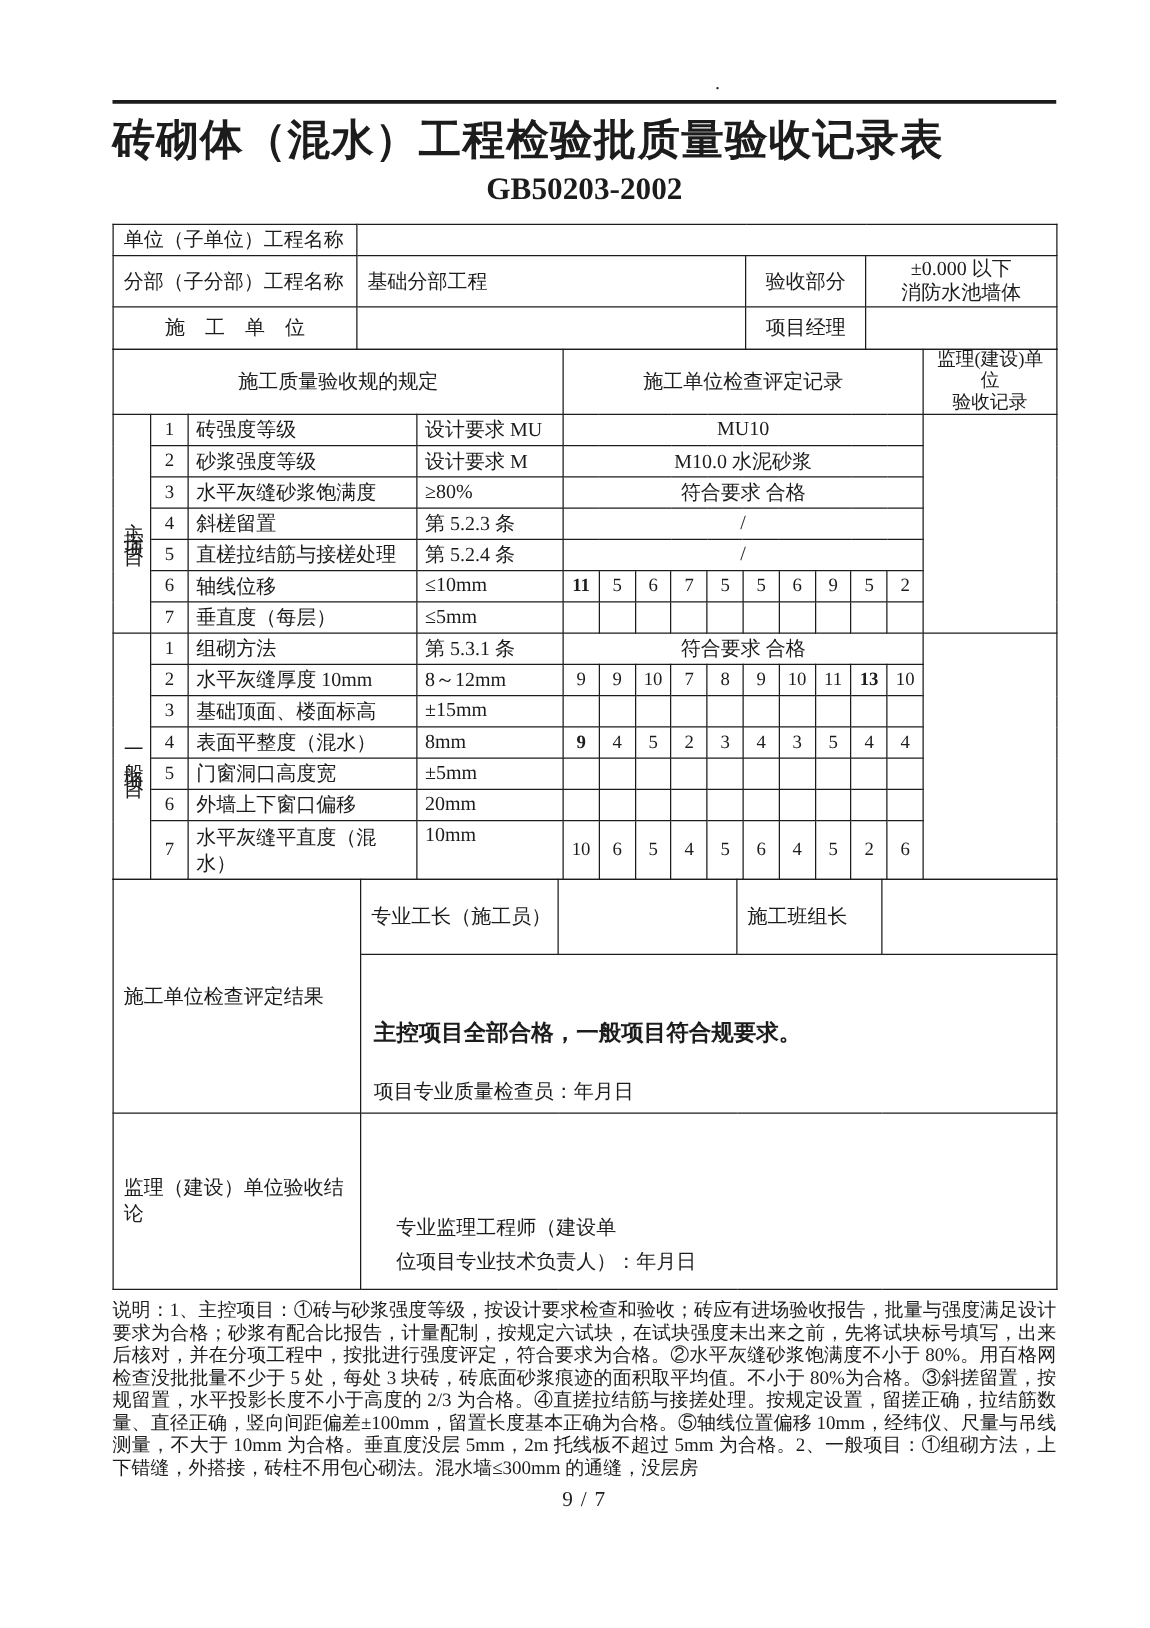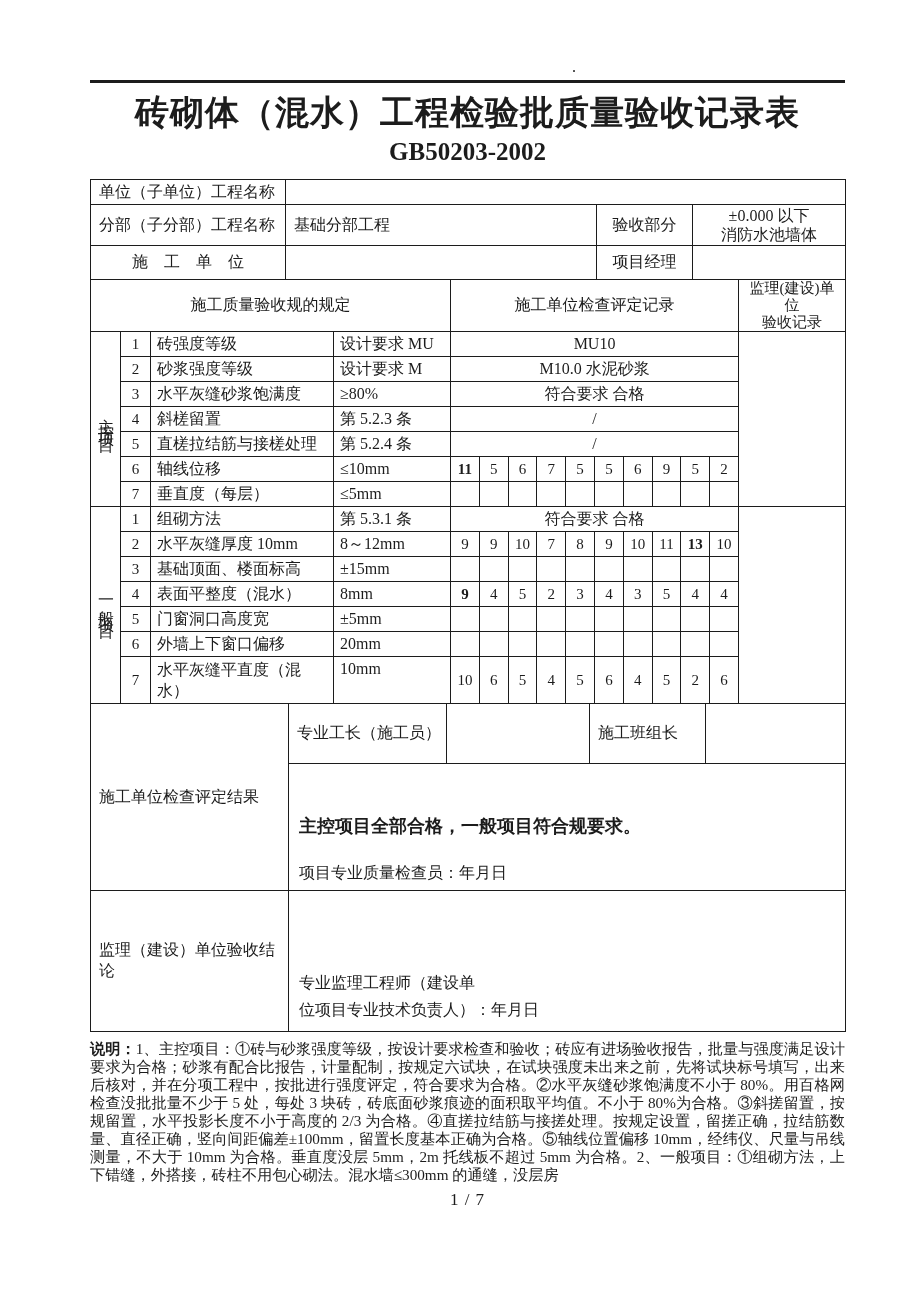--- a/index.html
+++ b/index.html
@@ -5,21 +5,21 @@
   html,body{margin:0;padding:0;background:#ffffff;}
   body{
     width:920px;height:1302px;
     color:#1c1c1c;
     font-family:"Liberation Serif","DejaVu Serif",serif;
     position:relative;
   }
   .sheet{position:relative;box-sizing:border-box;padding:80px 75px 0 90px;}
   .stray-dot{position:absolute;left:572px;top:58px;font-size:16px;}
   .rule{height:3px;background:#1c1c1c;}
-  .title{margin:10px 0 0;text-align:center;font-size:34px;font-weight:700;letter-spacing:1px;line-height:1.15;}
+  .title{margin:10px 0 0;font-size:34px;font-weight:700;letter-spacing:1px;line-height:1.15;}
   .subtitle{text-align:center;font-size:25px;font-weight:700;margin-top:6px;}
   .doc-no{margin-top:24px;display:flex;justify-content:flex-end;align-items:center;gap:3px;font-size:17px;}
   .doc-box{display:inline-block;width:17px;height:20px;border:1px solid #1c1c1c;text-align:center;line-height:20px;font-size:15px;}
 
   table{border-collapse:collapse;width:755px;table-layout:fixed;}
   td{border:1px solid #1c1c1c;font-size:16px;padding:1px 4px;vertical-align:middle;overflow:hidden;}
 
   
   .t-info{margin-top:13px;}
   .t-info tr:nth-child(1){height:25px;margin-top:24px;}
@@ -49,24 +49,24 @@
   
   .t-bottom{margin-top:-1px;}
   .row-signers{height:60px;}
   .eval-cell{padding:0;}
   .eval-body{position:relative;height:126px;}
   .conclusion{position:absolute;top:50px;left:10px;font-weight:700;font-size:18px;}
   .inspector{position:absolute;bottom:6px;left:10px;font-size:16px;margin-top:12px;}
   .sup-row{height:140px;padding-left:40px;}
   .sup-cell{padding:0;}
   .sup-body{position:relative;height:140px;}
-  .signer{position:absolute;bottom:8px;left:10px;font-size:16px;line-height:27px;white-space:pre-line;}
+  .signer{position:absolute;bottom:8px;left:28px;font-size:16px;line-height:27px;white-space:pre-line;}
 
   .notes{margin-top:8px;font-size:15.2px;line-height:18px;text-align:justify;}
-  .notes .prefix{font-weight:700;}
+  .notes .prefix{font-weight:400;}
   .page-ind{text-align:center;margin-top:6px;font-size:17px;letter-spacing:1px;}
 </style>
 </head>
 <body>
 
 <div class="sheet">
   <div class="stray-dot">.</div>
   <div class="rule"></div>
   <h1 class="title">砖砌体（混水）工程检验批质量验收记录表</h1>
   <div class="subtitle">GB50203-2002</div>
@@ -322,14 +322,14 @@
         </div>
       </td>
     </tr>
   </tbody>
     </table>
 
   <div class="notes">
     <span class="prefix">说明：</span><span>1、主控项目：①砖与砂浆强度等级，按设计要求检查和验收；砖应有进场验收报告，批量与强度满足设计要求为合格；砂浆有配合比报告，计量配制，按规定六试块，在试块强度未出来之前，先将试块标号填写，出来后核对，并在分项工程中，按批进行强度评定，符合要求为合格。②水平灰缝砂浆饱满度不小于 80%。用百格网检查没批批量不少于 5 处，每处 3 块砖，砖底面砂浆痕迹的面积取平均值。不小于 80%为合格。③斜搓留置，按规留置，水平投影长度不小于高度的 2/3 为合格。④直搓拉结筋与接搓处理。按规定设置，留搓正确，拉结筋数量、直径正确，竖向间距偏差±100mm，留置长度基本正确为合格。⑤轴线位置偏移 10mm，经纬仪、尺量与吊线测量，不大于 10mm 为合格。垂直度没层 5mm，2m 托线板不超过 5mm 为合格。2、一般项目：①组砌方法，上下错缝，外搭接，砖柱不用包心砌法。混水墙≤300mm 的通缝，没层房</span>
   </div>
 
-  <div class="page-ind">1 / 7</div>
+  <div class="page-ind">9 / 7</div>
 </div>
 
 </body></html>

